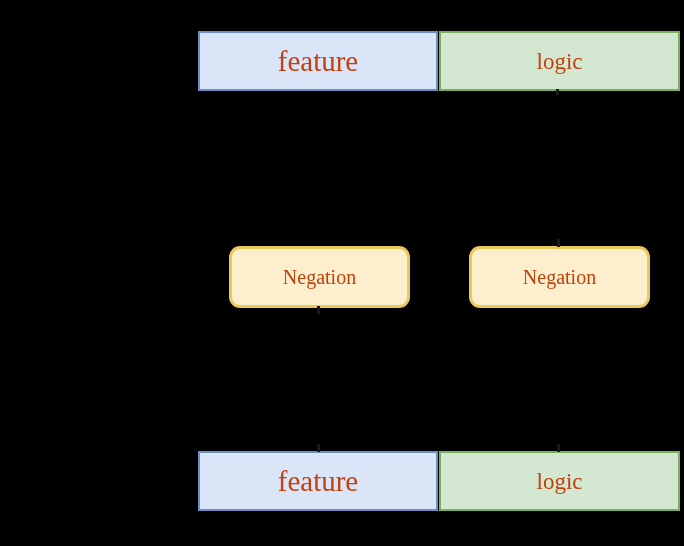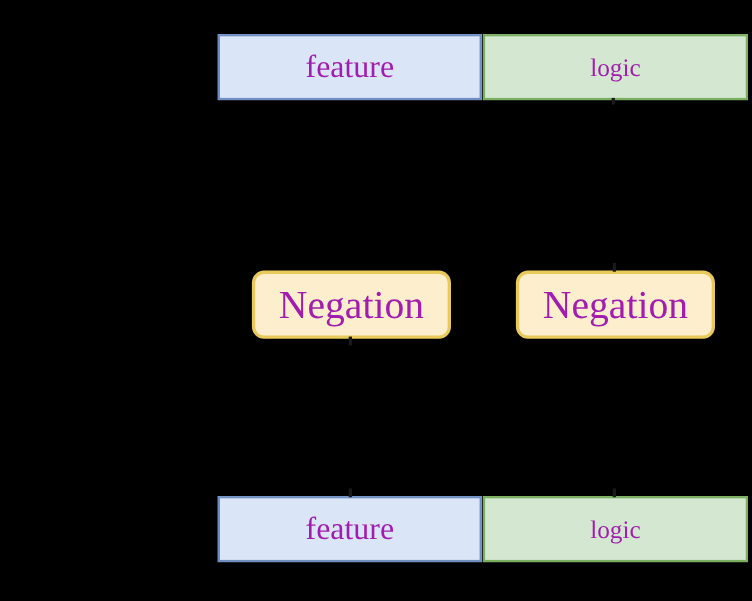--- a/index.html
+++ b/index.html
@@ -19,42 +19,42 @@
     position: absolute;
     box-sizing: border-box;
     display: flex;
     align-items: center;
     justify-content: center;
     text-align: center;
     line-height: 1;
   }
   .node-label {
     display: block;
-    color: #a21caf;
+    color: #c2410c;
     white-space: nowrap;
   }
 
   
   .box-feature {
     background: #dae5f7;
     border: 2px solid #6f8fc4;
     font-size: 29px;
   }
   
   .box-logic {
     background: #d3e7d1;
     border: 2px solid #7aaf5e;
     font-size: 23px;
   }
   
   .box-negation {
     background: #fdeecd;
     border: 3px solid #e8c95a;
     border-radius: 11px;
-    font-size: 36px;
+    font-size: 20px;
   }
 
   
   #feature-top  { left: 198px; top: 31px;  width: 240px; height: 60px; }
   #logic-top    { left: 439px; top: 31px;  width: 241px; height: 60px; }
   #feature-bot  { left: 198px; top: 451px; width: 240px; height: 60px; }
   #logic-bot    { left: 439px; top: 451px; width: 241px; height: 60px; }
   #negation-left  { left: 229px; top: 246px; width: 181px; height: 62px; }
   #negation-right { left: 469px; top: 246px; width: 181px; height: 62px; }
 

